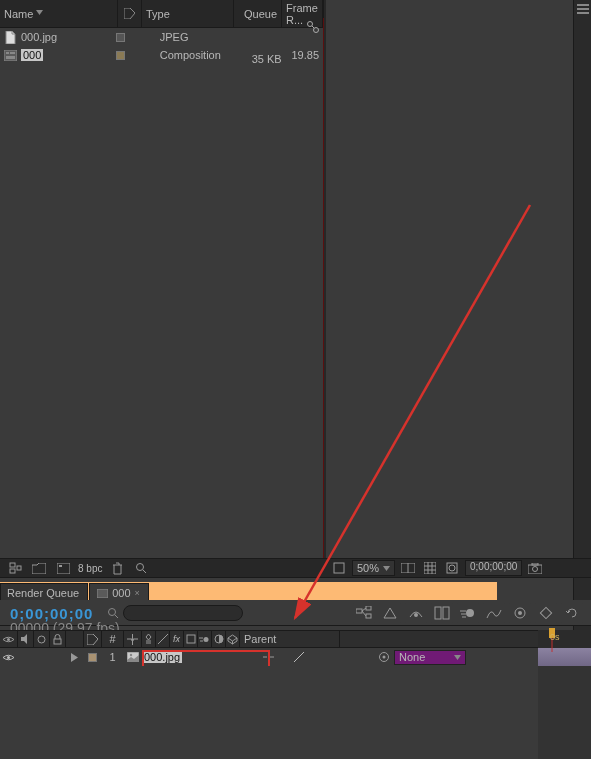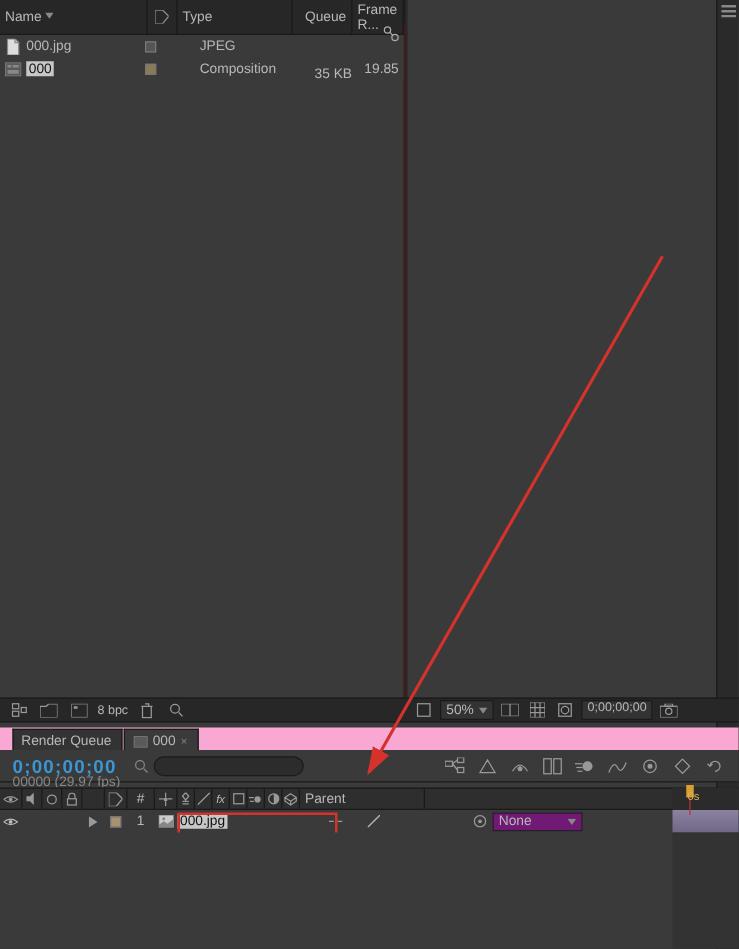--- a/index.html
+++ b/index.html
@@ -20,27 +20,27 @@
 .pcell.type { width:92px;margin-left:24px; }
 .pcell.size { width:48px; text-align:left; justify-content:flex-end;margin-top:44px; }
 .pcell.fr { width:40px; justify-content:flex-end; }
 .sq { width:9px; height:9px; border:1px solid #777; background:#555; }
 .ficon { width:13px; height:13px; display:inline-flex; align-items:center; justify-content:center; }
 .footbar { position:absolute; top:558px; left:0; width:323px; height:20px; display:flex; align-items:center; gap:6px; padding:0 6px; }
 .ficonbtn { width:18px; height:16px; display:flex; align-items:center; justify-content:center; cursor:pointer; }
 .preview-foot { position:absolute; top:558px; left:326px; width:265px; height:20px; display:flex; align-items:center; gap:4px; padding:0 4px; }
 .zoom { display:flex; align-items:center; background:#333; border:1px solid #1a1a1a; padding:0 4px; height:16px; font-size:10px; cursor:pointer; }
 .timecode { background:#333; border:1px solid #1a1a1a; padding:0 4px; height:16px; font-size:10px; }
-.tabs { position:absolute; top:582px; left:0; width:591px; height:18px; background:#f9a8d4; display:flex; align-items:flex-end; padding-left:10px; gap:1px; }
+.tabs { position:absolute; top:582px; left:0; width:497px; height:18px; background:#fdba74; display:flex; align-items:flex-end; gap:1px; }
 .tab { height:17px; padding:2px 8px 0 6px; background:#333; border:1px solid #1a1a1a; border-bottom:none; display:flex; align-items:center; font-size:10px; color:#aaa; cursor:pointer; }
 .tab.act { background:#3a3a3a; color:#ddd; }
 .tab .close { margin-left:4px; font-size:9px; color:#888; }
 .tl-top { position:absolute; top:600px; left:0; width:591px; height:26px; background:#3a3a3a; display:flex; align-items:center; border-bottom:1px solid #1a1a1a; }
 .tc-main { color:#3a96d6; font-size:15px; font-weight:600; padding:2px 6px 0 10px; letter-spacing:1px; }
-.tc-sub { position:absolute; top:620px; left:10px; font-size:11px; color:#888; }
+.tc-sub { position:absolute; top:620px; left:10px; font-size:14px; color:#888; }
 .search-wrap { margin-left:8px; display:flex; align-items:center; gap:4px; }
 .search-input { width:120px; height:16px; background:#2c2c2c; border:1px solid #1a1a1a; border-radius:8px; padding:0 6px; color:#aaa; font-size:10px; }
 .toolbtns { display:flex; gap:4px; align-items:center; margin-left:auto; padding-right:8px; }
 .tb { width:22px; height:20px; background:#3a3a3a; display:flex; align-items:center; justify-content:center; cursor:pointer; border-radius:2px; }
 .hdr-row { position:absolute; top:630px; left:0; width:591px; height:18px; background:#2e2e2e; border-top:1px solid #1a1a1a; border-bottom:1px solid #1a1a1a; display:flex; align-items:center; }
 .hc { height:100%; display:flex; align-items:center; justify-content:center; font-size:10px; color:#999; border-right:1px solid #1a1a1a; }
 .layer-row { position:absolute; top:648px; left:0; width:591px; height:18px; background:#3a3a3a; display:flex; align-items:center; }
 .lc { height:100%; display:flex; align-items:center; border-right:1px solid transparent; }
 .lname { background:#c7c7c7; color:#111; padding:0 2px; }
 .parentsel { display:flex; align-items:center; background:#701a75; border:1px solid #222; height:15px; padding:0 4px; font-size:10px; cursor:pointer; width:72px; justify-content:space-between; }

